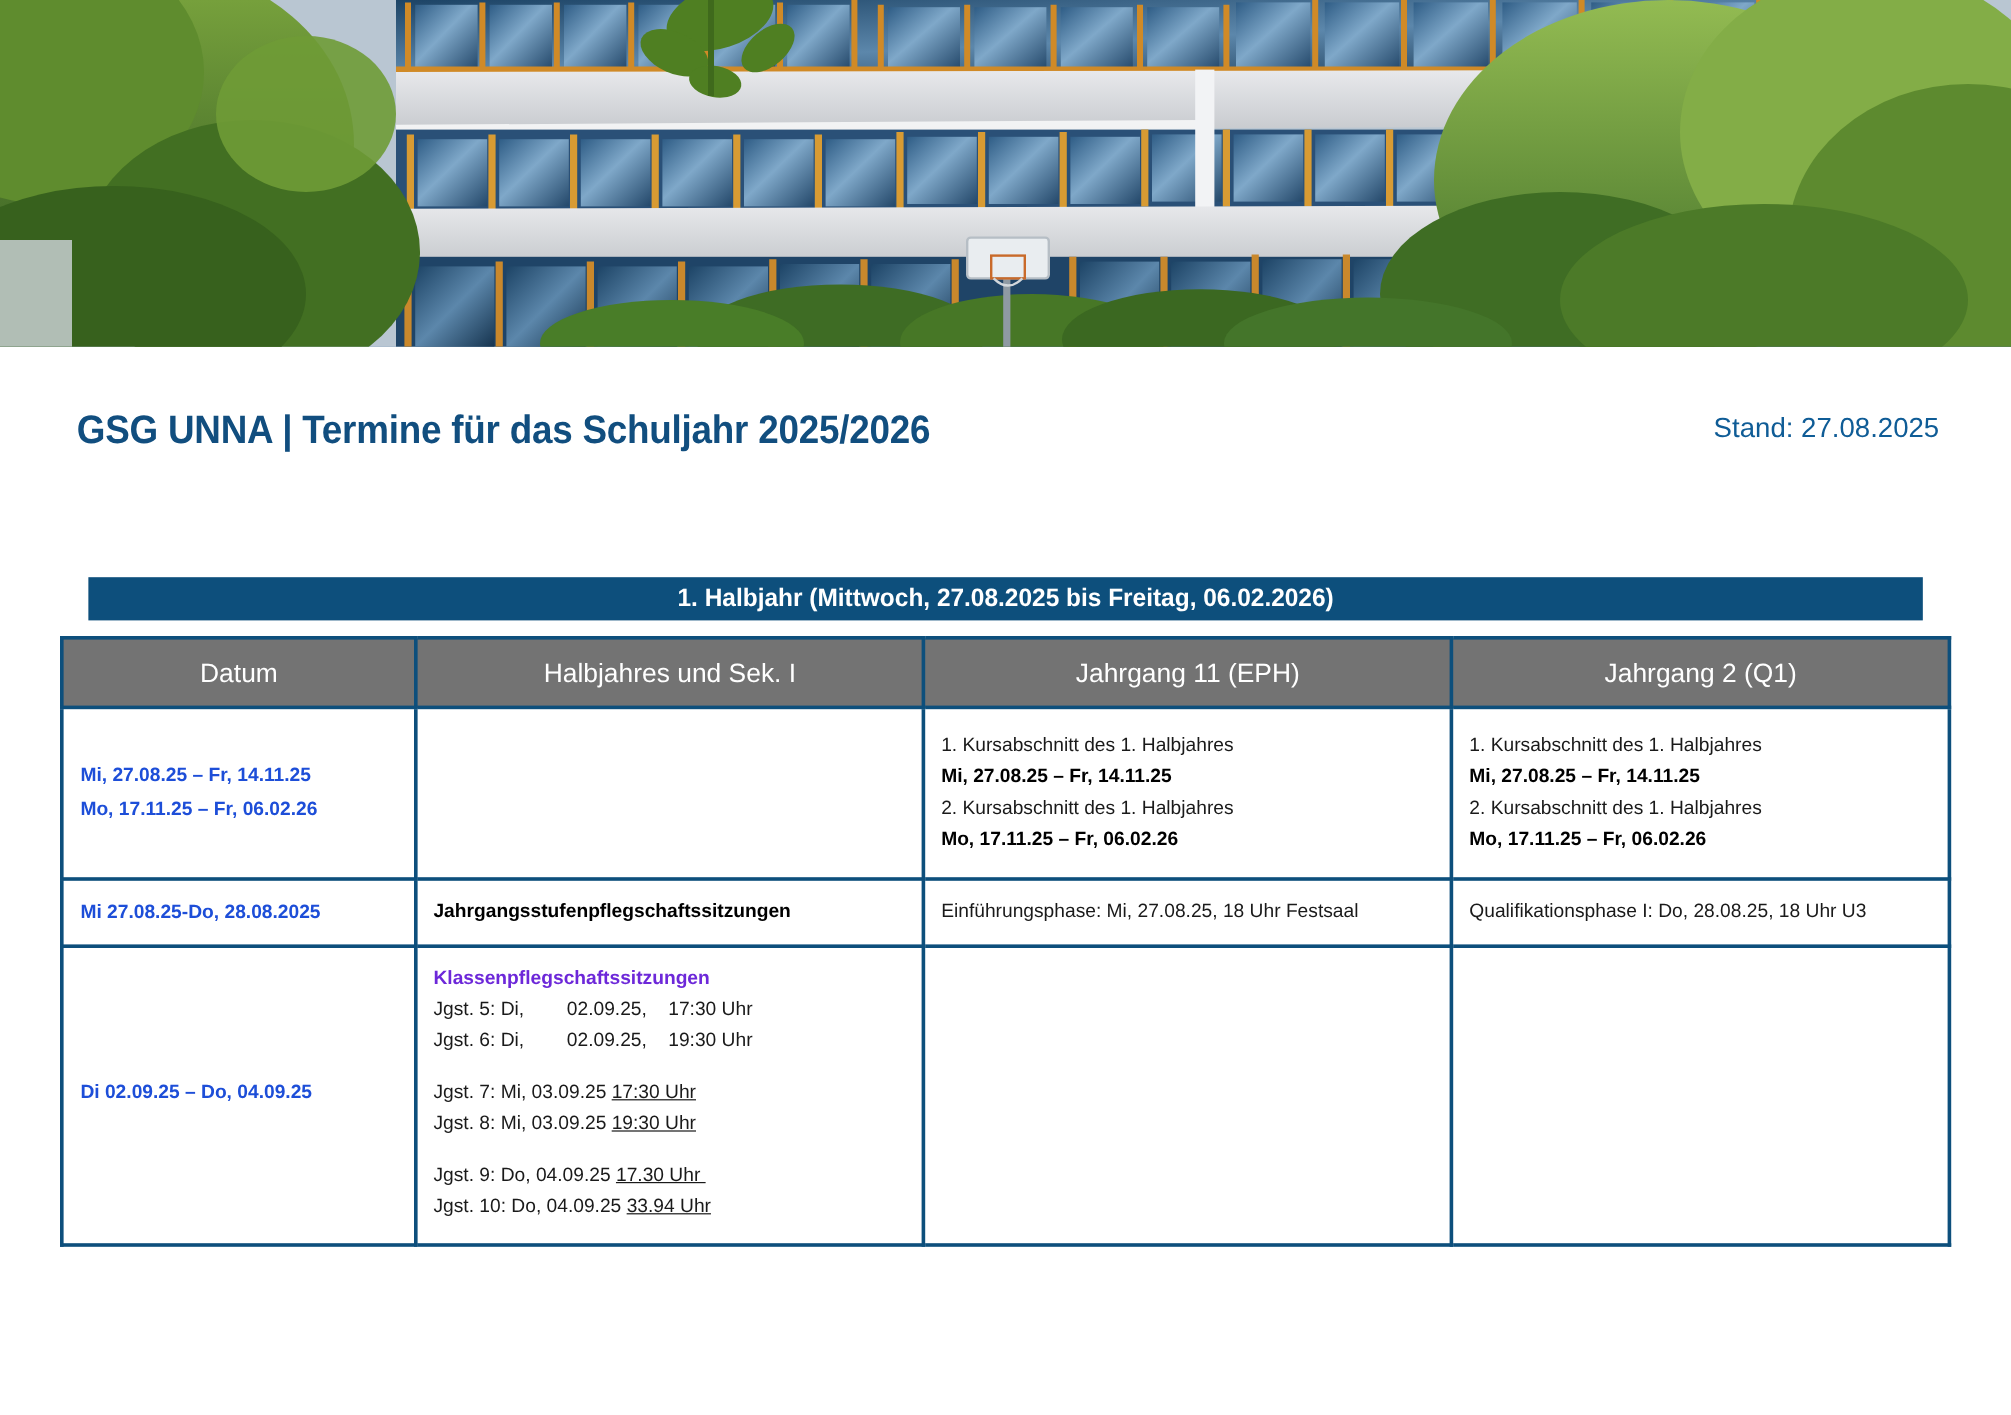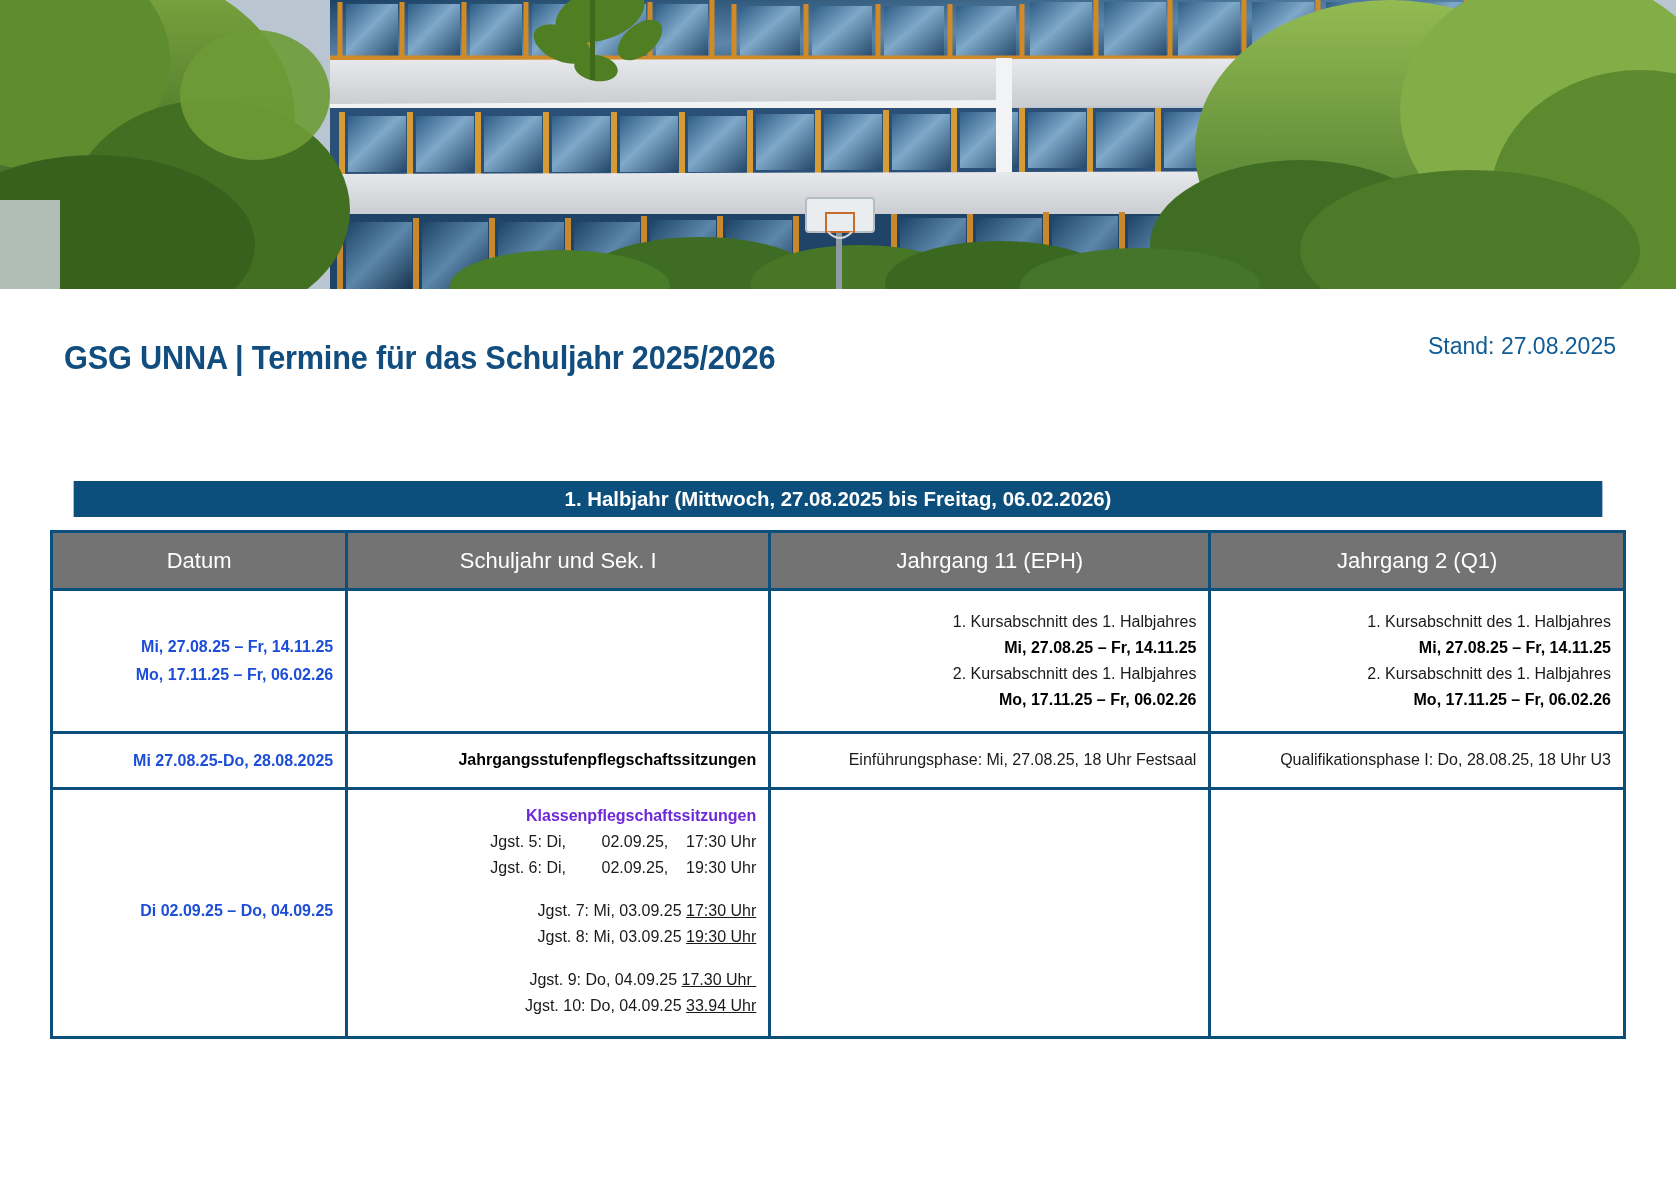--- a/index.html
+++ b/index.html
@@ -36,21 +36,21 @@
     font-weight: bold;
     color: #114e7f;
     letter-spacing: -0.2px;
     white-space: nowrap;
     transform: scaleX(0.93);
     transform-origin: left center;
   }
   .doc-stand {
     position: absolute;
     right: 60px;
-    top: 44px;
+    top: 54px;
     font-size: 23px;
     color: #0f5c96;
     white-space: nowrap;
   }
 
   
   .table-wrap { padding: 0 50px; }
 
   .halfyear-bar {
     background: #0d4f7c;
@@ -84,21 +84,21 @@
     vertical-align: middle;
     text-align: center;
     border-bottom-width: 3px;
   }
 
   col.c-datum  { width: 277px; }
   col.c-allg   { width: 397px; }
   col.c-jg11   { width: 413px; }
   col.c-jg12   { width: 389px; }
 
-  td.cell { padding: 10px 12px 10px 13px; text-align: right; }
+  td.cell { padding: 10px 12px 10px 13px; }
   td.datum {
     font-size: 16px;
     font-weight: bold;
     color: #1d4ed8;
     line-height: 1.72;
     padding-left: 14px;
   }
   td.datum.mid { vertical-align: middle; }
 
   .body-txt {
@@ -292,21 +292,21 @@
   <table class="sched">
     <colgroup>
       <col class="c-datum">
         <col class="c-allg">
         <col class="c-jg11">
         <col class="c-jg12">
     </colgroup>
     <thead>
       <tr>
         <th>Datum</th>
-        <th>Schuljahr und Sek. I</th>
+        <th>Halbjahres und Sek. I</th>
         <th>Jahrgang 11 (EPH)</th>
         <th>Jahrgang 2 (Q1)</th>
       </tr>
     </thead>
     <tbody>
 
       <tr class="r1">
         <td class="cell datum mid">
           <span class="ln nowrap">Mi, 27.08.25 – Fr, 14.11.25</span>
           <span class="ln nowrap">Mo, 17.11.25 – Fr, 06.02.26</span>

